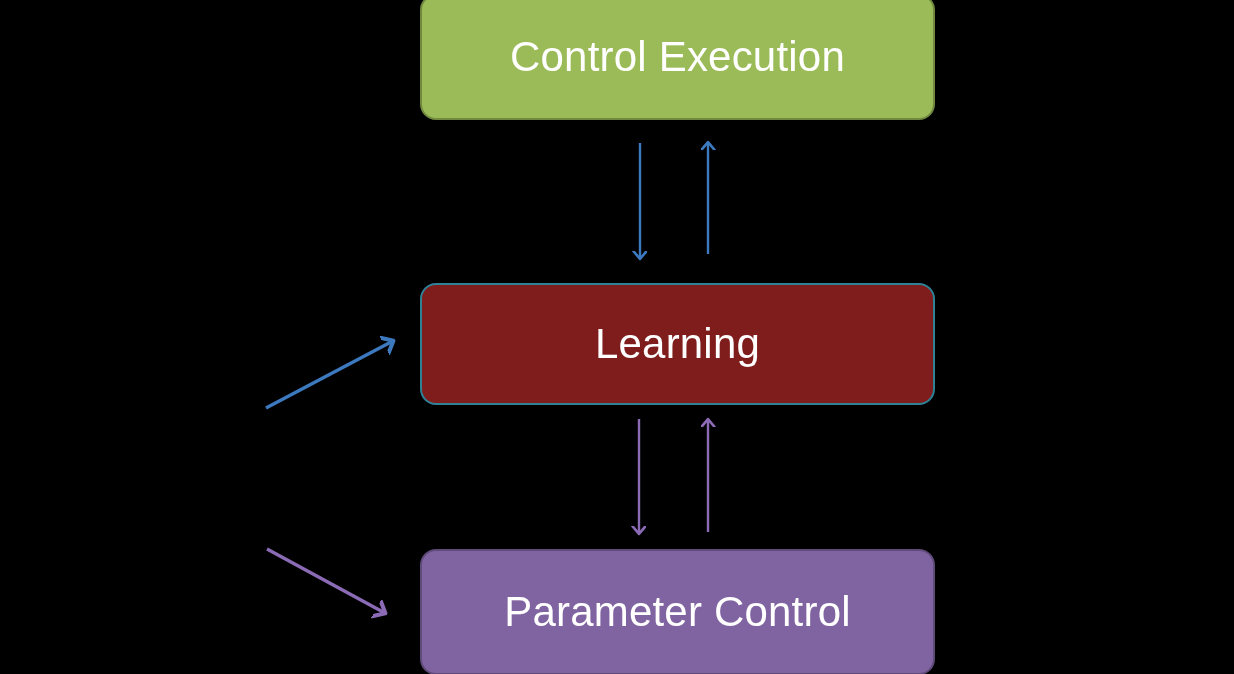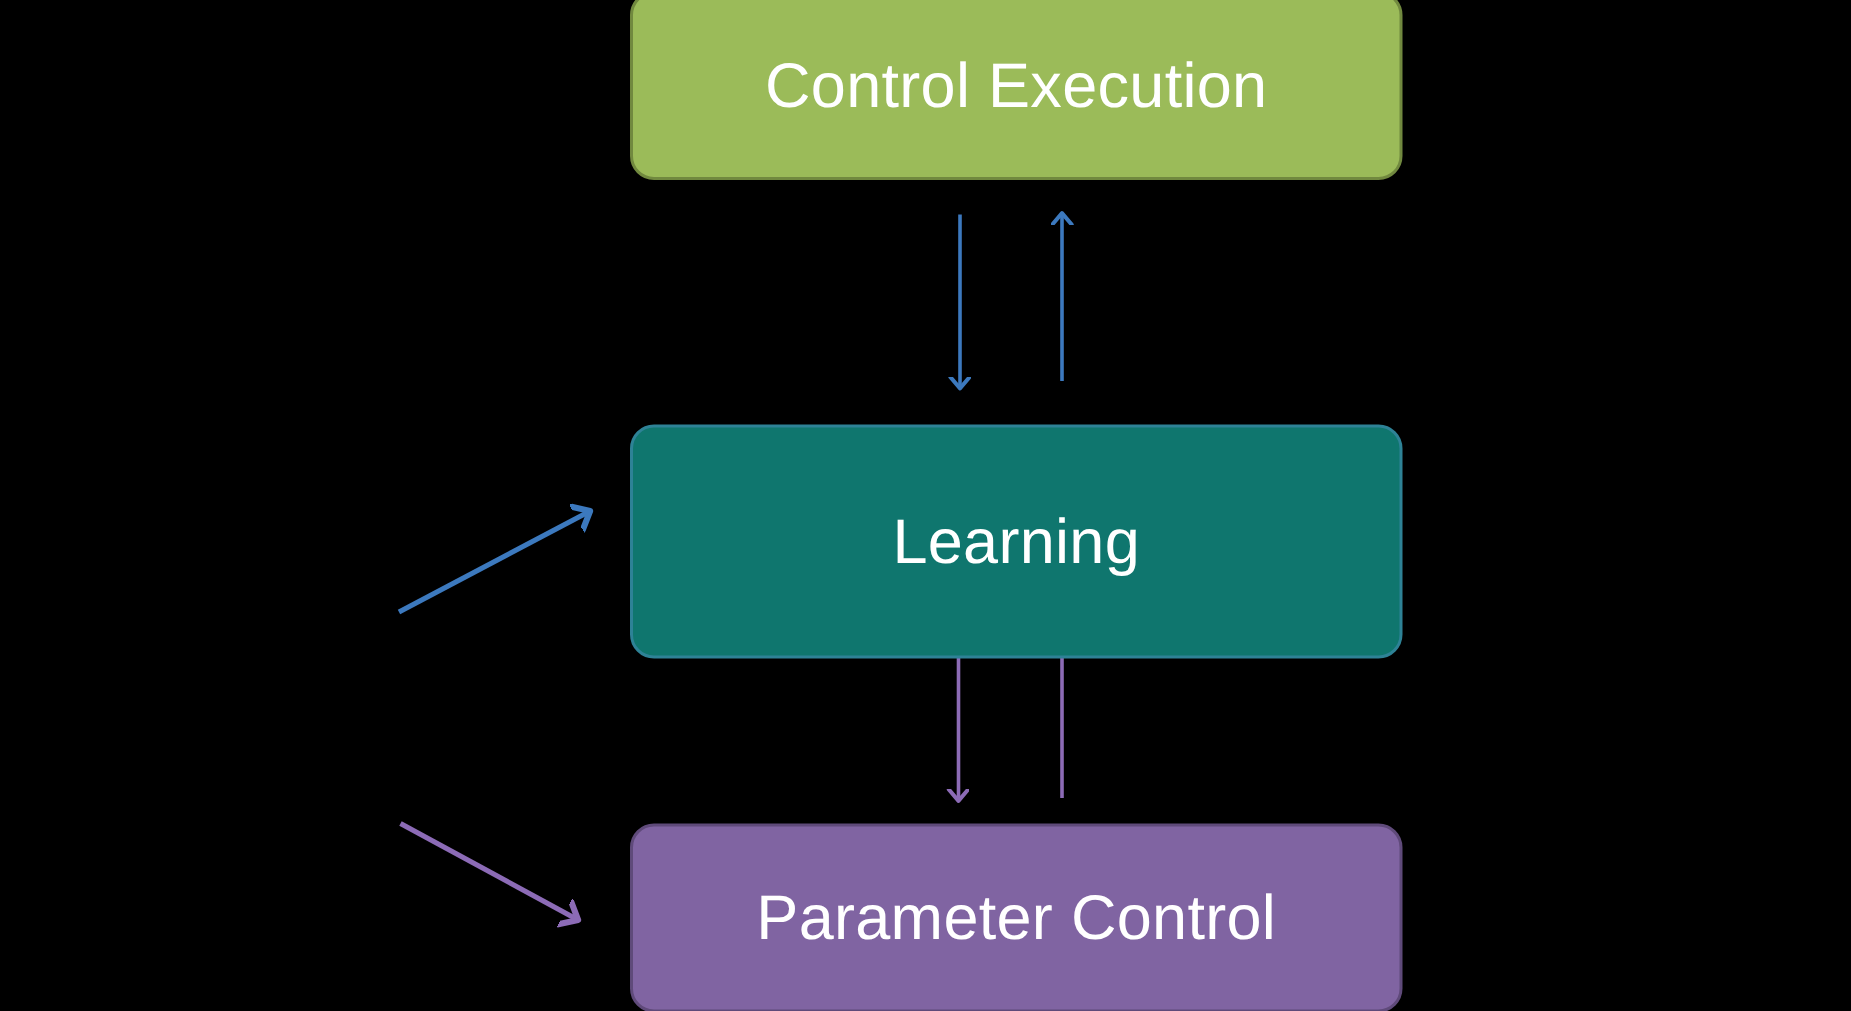--- a/index.html
+++ b/index.html
@@ -43,22 +43,22 @@
     top: -6px;
     width: 515px;
     height: 126px;
     background: #9BBB59;
     border-color: #71893F;
   }
   #box-learning {
     left: 420px;
     top: 283px;
     width: 515px;
-    height: 156px;
-    background: #0f766e;
+    height: 122px;
+    background: #7f1d1d;
     border-color: #2E8296;
   }
   #box-parameter-control {
     left: 420px;
     top: 549px;
     width: 515px;
     height: 126px;
     background: #8064A2;
     border-color: #5F4A7A;
   }

